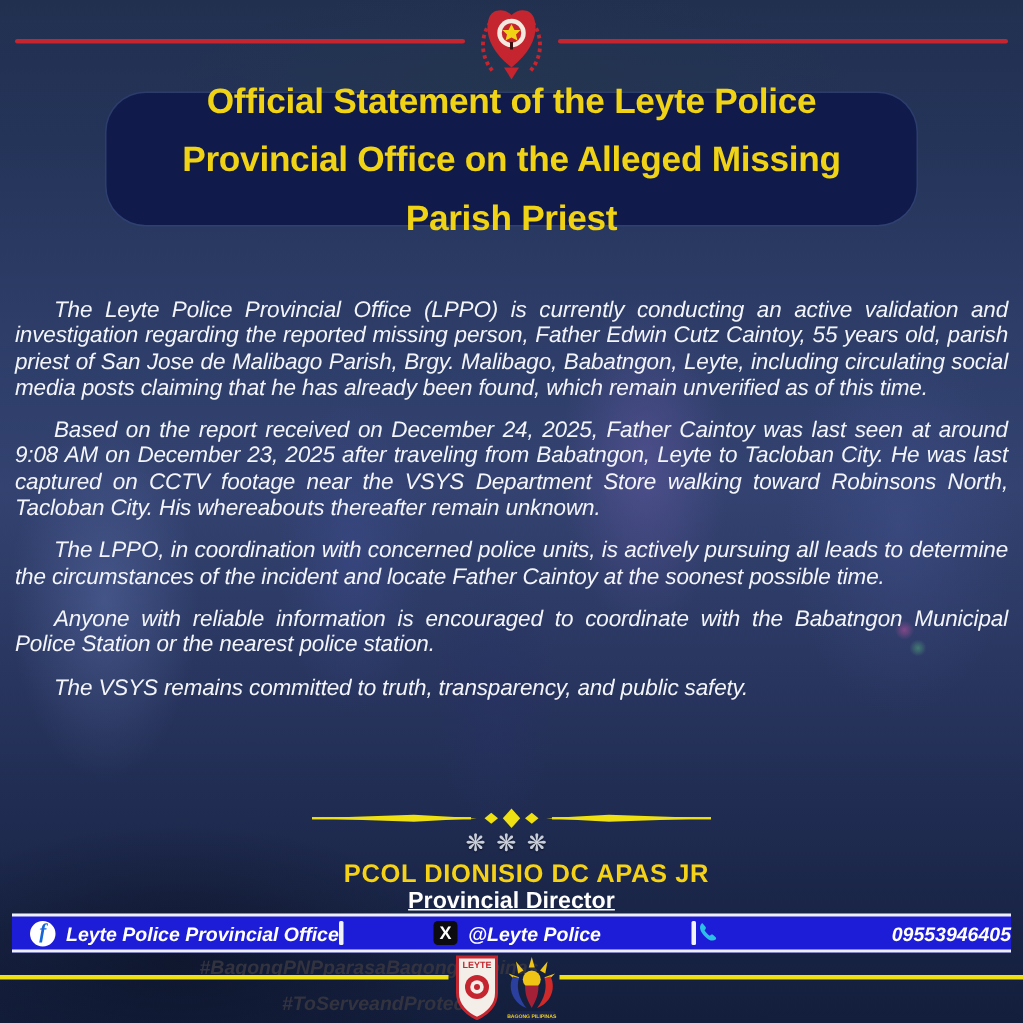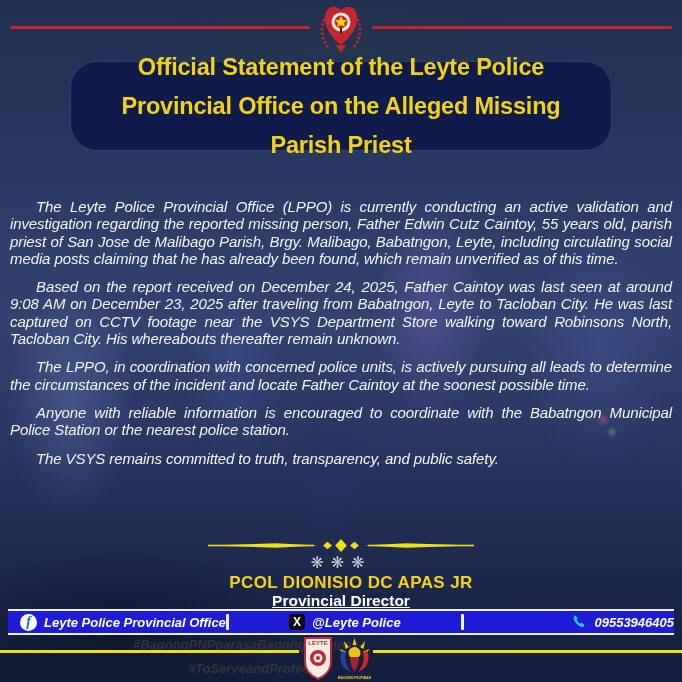--- a/index.html
+++ b/index.html
@@ -50,21 +50,21 @@
   .sig-role{color:#ffffff;font-size:15.5px;font-weight:bold;line-height:17px;text-decoration:underline;}
   
   .contact-bar{
     position:absolute;left:8px;right:8px;top:609px;height:22px;
     background:#1d1dd8;border-top:2px solid #eef0f6;border-bottom:2px solid #eef0f6;
     display:flex;align-items:center;color:#fff;
   }
   .contact{display:flex;align-items:center;gap:7px;font-size:13px;font-weight:bold;font-style:italic;white-space:nowrap;}
   .contact.c1{flex:0 0 200px;padding-left:12px;}
   .contact.c2{flex:0 0 232px;justify-content:center;}
-  .contact.c3{flex:1;justify-content:flex-end;}
+  .contact.c3{flex:1;justify-content:space-between;}
   .vdiv{width:3px;height:16px;background:#f2f3f8;border-radius:1px;}
   .fb-icon{width:17px;height:17px;border-radius:50%;background:#ffffff;color:#1666d8;
     font-family:"Liberation Serif",serif;font-weight:bold;font-size:14px;font-style:italic;
     display:flex;align-items:center;justify-content:center;line-height:1;}
   .x-icon{width:16px;height:16px;border-radius:3px;background:#0b0b10;color:#ffffff;
     font-weight:800;font-size:12px;font-style:normal;display:flex;align-items:center;justify-content:center;line-height:1;}
   .ph-icon{width:17px;height:17px;display:flex;align-items:center;justify-content:center;}
   
   .tag{position:absolute;color:#33333f;font-size:13px;font-weight:bold;font-style:italic;white-space:nowrap;}
   .tag.left{left:133px;top:637px;}

